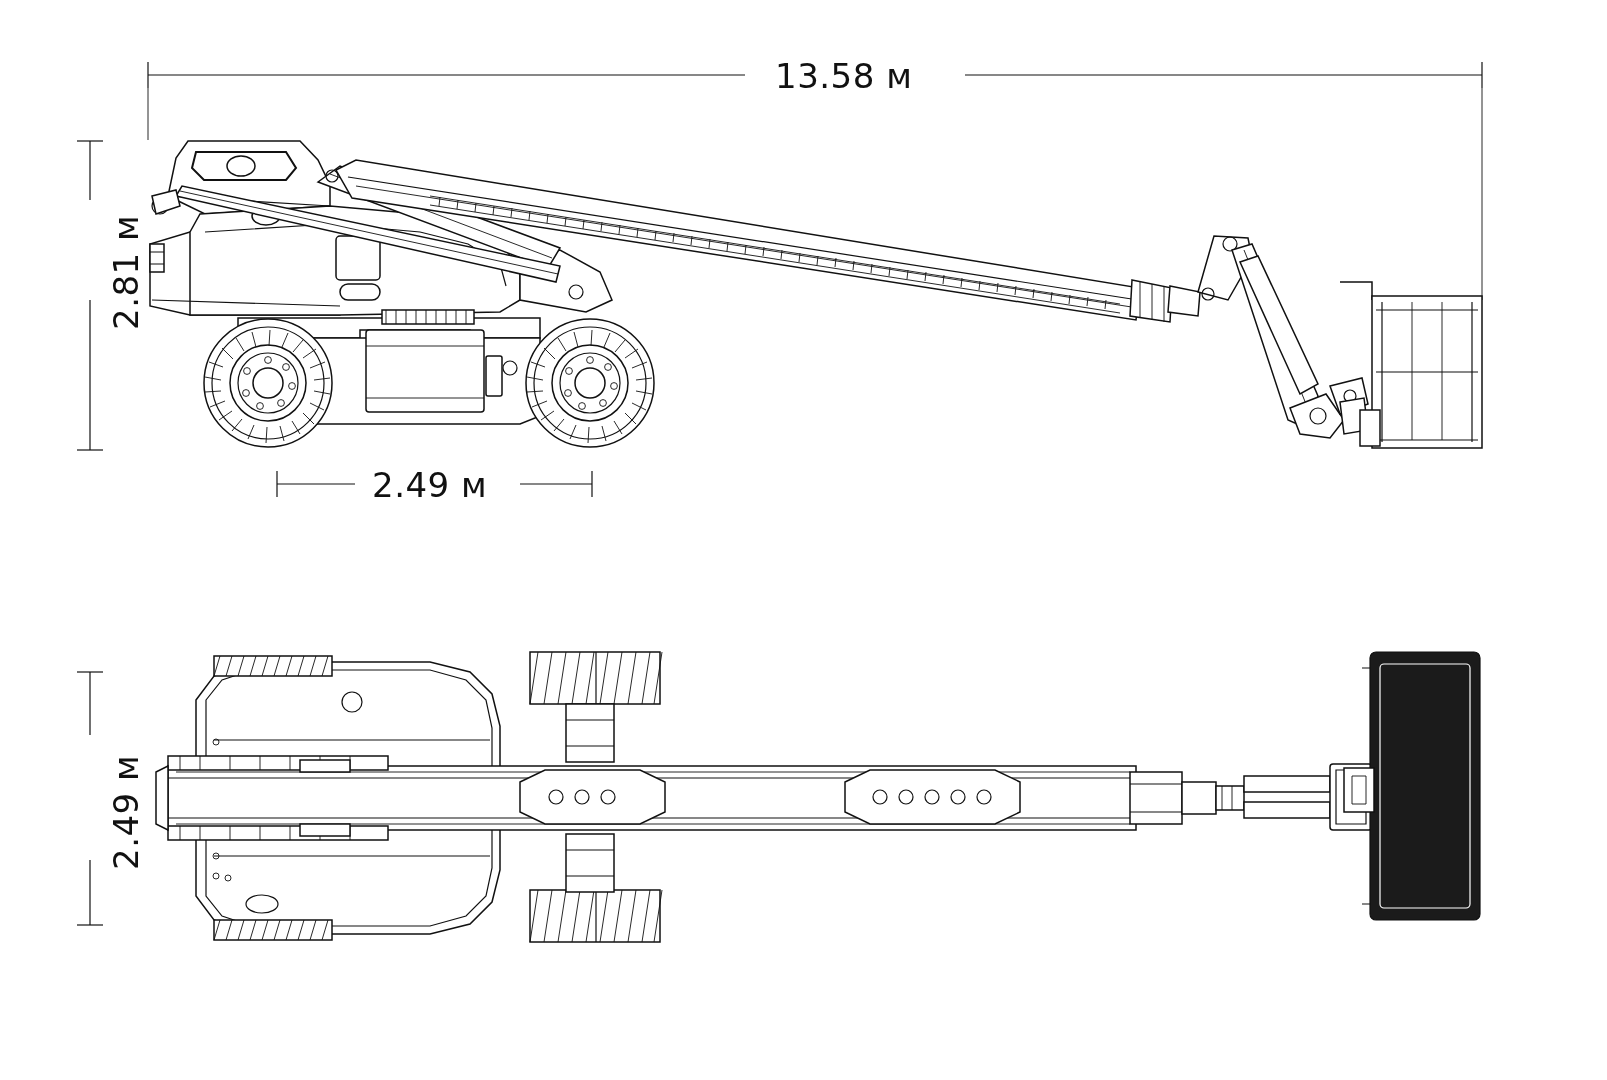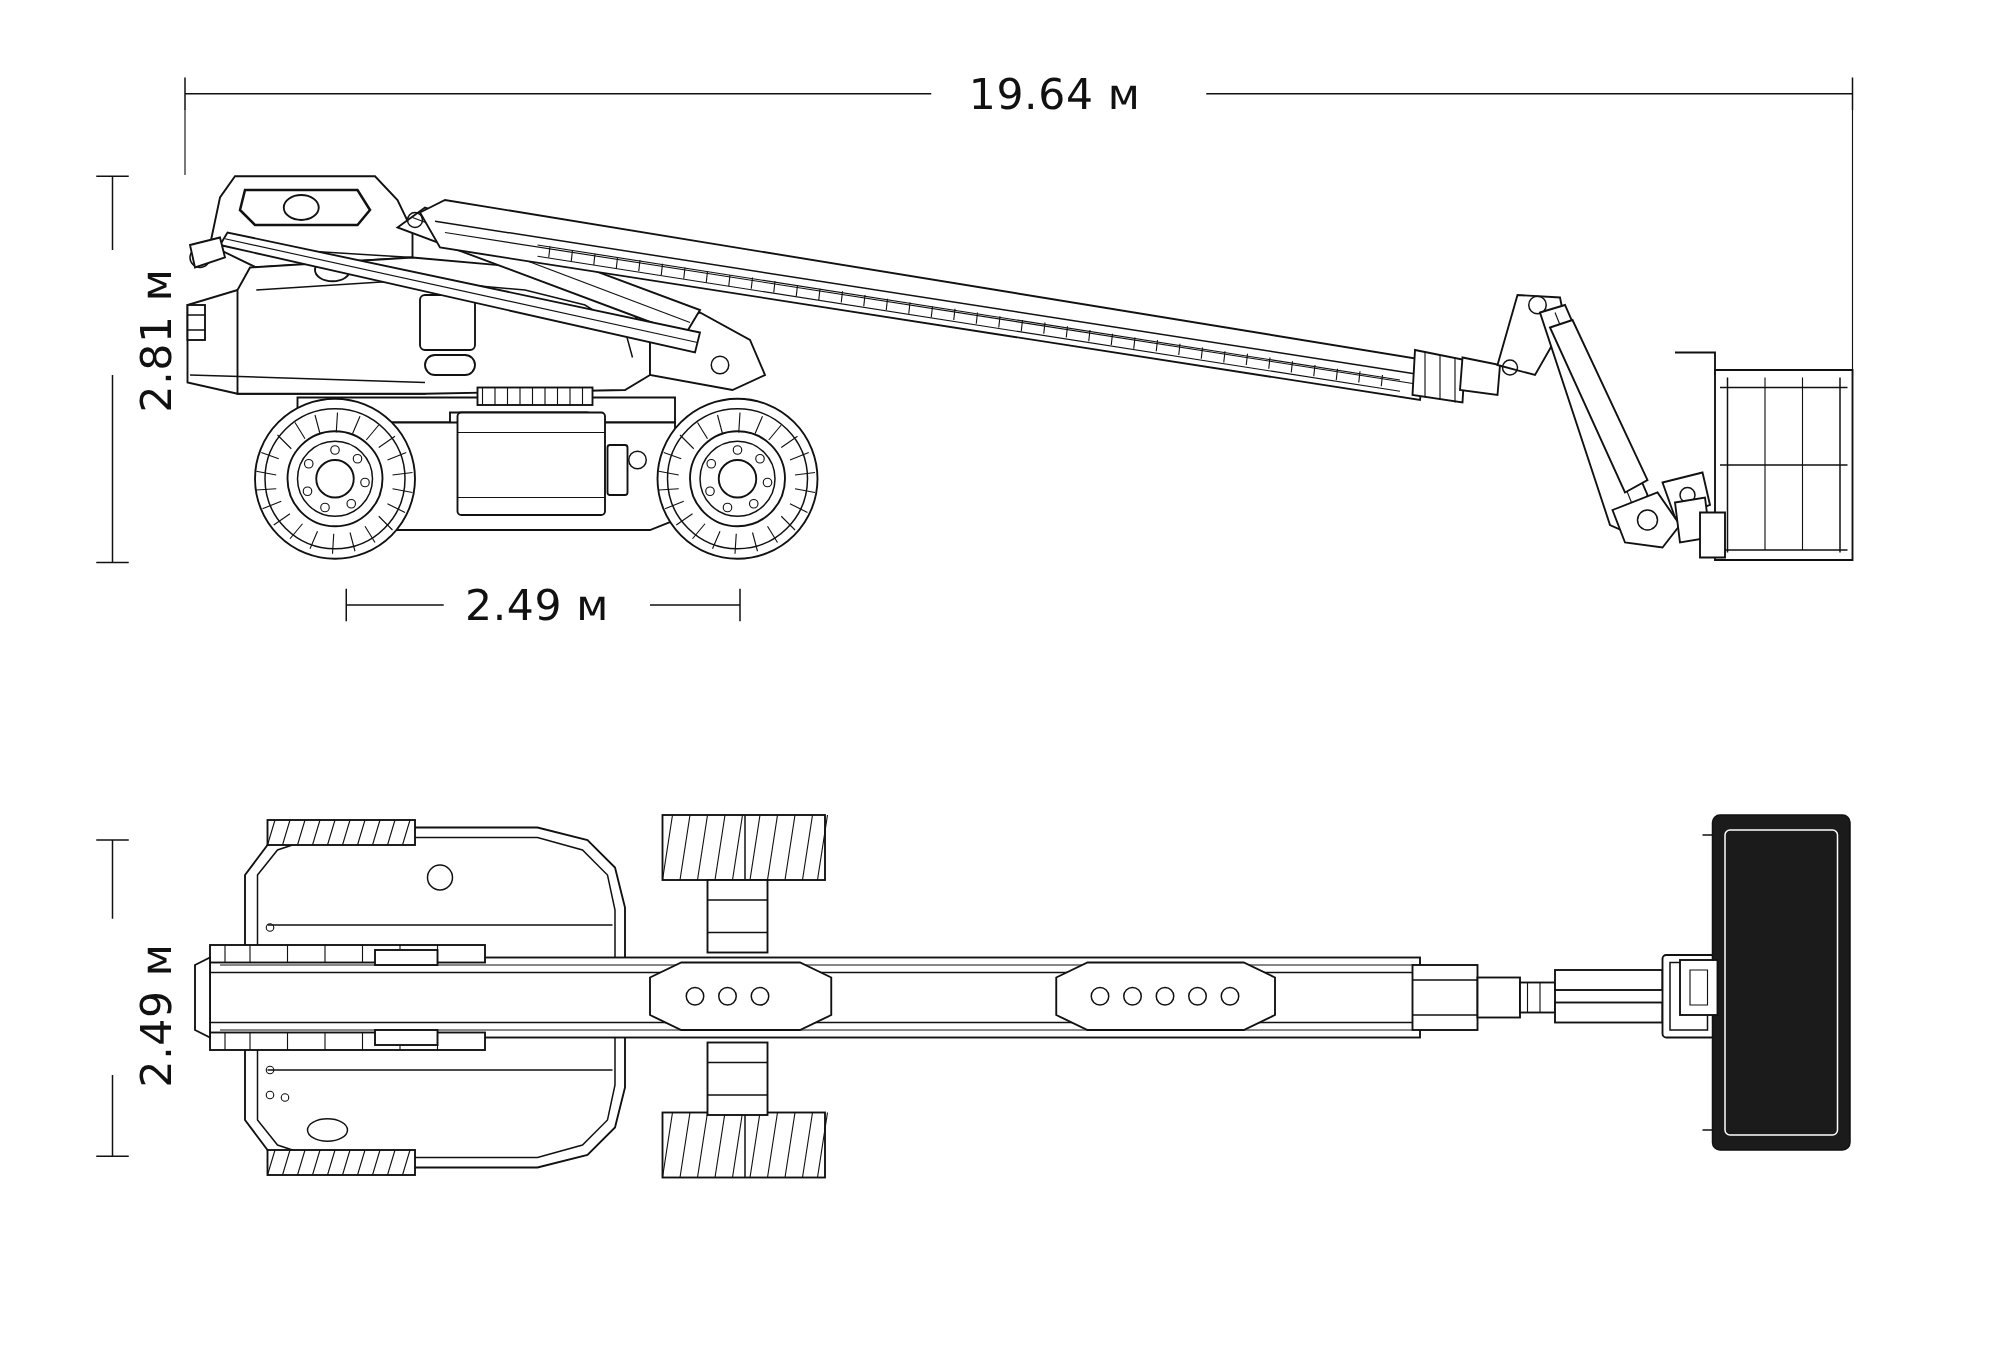--- a/index.html
+++ b/index.html
@@ -260,21 +260,21 @@
       <g>
         <rect class="fill-dark" x="1370" y="652" width="110" height="268" rx="6"></rect>
         <rect class="fill-none" x="1380" y="664" width="90" height="244" rx="4" style="stroke:#ffffff;stroke-width:1.2"></rect>
         <path class="ln-thin" d="M1370,668 h-8 M1370,790 h-8 M1370,904 h-8"></path>
         <rect class="fill-white" x="1344" y="768" width="30" height="44"></rect>
         <path class="ln-hair" d="M1352,776 h14 v28 h-14 z"></path>
       </g>
     </g>
   </svg>
 
-  <div class="dim-label" style="left:775px; top:56px;">19.64 м</div>
+  <div class="dim-label" style="left:775px; top:56px;">13.58 м</div>
 
   <div class="dim-label vertical" style="left:106px; top:330px; transform: rotate(-90deg);">2.81 м</div>
 
   <div class="dim-label" style="left:372px; top:465px;">2.49 м</div>
 
   <div class="dim-label vertical" style="left:106px; top:870px; transform: rotate(-90deg);">2.49 м</div>
 
 </div>
 
 </body></html>

